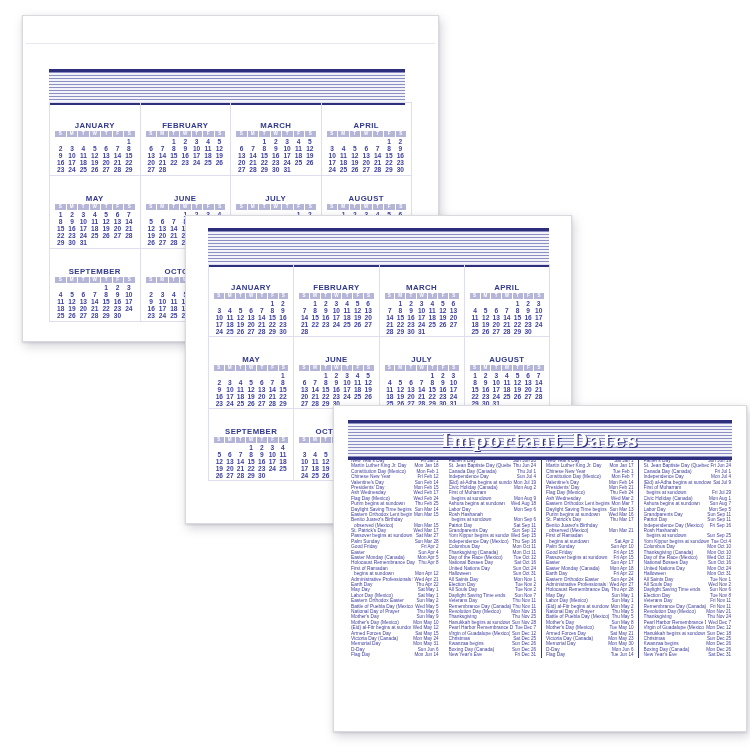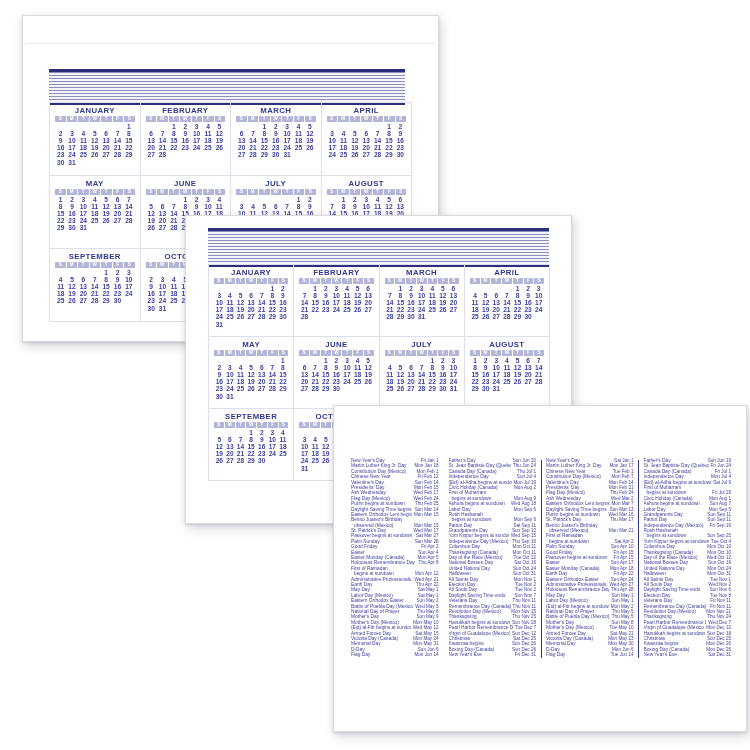--- a/index.html
+++ b/index.html
@@ -20,21 +20,21 @@
   #banner-2021{left:22px;top:12px;width:341px;height:33px;}
   #banner-dates{left:14px;top:14px;width:384px;height:34px;display:flex;align-items:center;justify-content:center;}
   .dates-title{font-family:"DejaVu Serif", serif;font-weight:bold;font-size:19px;color:#ffffff;
                letter-spacing:1.5px;text-shadow:1.2px 1.2px 0 #2d2e7c;}
 
   .cal{position:absolute;display:grid;grid-template-columns:repeat(4,1fr);
        border-top:1px solid #dedeef;border-left:1px solid #dedeef;}
   #cal-2022{left:26px;top:86px;width:362px;grid-auto-rows:73px;}
   #cal-2021{left:22px;top:48px;width:341px;grid-auto-rows:72px;}
   .month{border-right:1px solid #dedeef;border-bottom:1px solid #dedeef;overflow:hidden;padding:0 2px;}
-  .m-title{font-size:7.8px;font-weight:bold;color:#333a8e;text-align:center;margin-top:3px;line-height:9px;letter-spacing:.4px;}
+  .m-title{font-size:7.8px;font-weight:bold;color:#333a8e;text-align:center;margin-top:18px;line-height:9px;letter-spacing:.4px;}
   .m-week{display:grid;grid-template-columns:repeat(7,1fr);column-gap:1px;margin:1px 3px;}
   .wd{background:#b5b5d8;color:#fff;font-size:4.6px;font-weight:bold;text-align:center;line-height:5.6px;height:5.6px;}
   .m-days{display:grid;grid-template-columns:repeat(7,1fr);margin:0 3px;}
   .dc{font-size:6.6px;font-weight:bold;color:#3f41a0;text-align:center;line-height:7.2px;height:7.2px;}
 
   #dlist{position:absolute;left:17px;top:52px;width:380px;height:206px;
          display:grid;grid-template-columns:repeat(4,1fr);column-gap:10px;}
   .dcol{color:#3f3f9c;min-width:0;}
   .de{display:flex;justify-content:space-between;align-items:baseline;line-height:5.4px;height:5.4px;overflow:hidden;}
   .dn{font-size:4.8px;white-space:nowrap;overflow:hidden;flex:1 1 auto;}
@@ -1197,20 +1197,23 @@
             <span class="dc">28</span>
             <span class="dc">29</span>
             <span class="dc">30</span>
             <span class="dc">31</span>
           </div>
         </div>
       </div>
   </div>
 
   <div class="sheet" id="sheet-front-dates">
+    <div class="banner" id="banner-dates">
+      <span class="dates-title">Important Dates</span>
+    </div>
     <div id="dlist">
       <div class="dcol">
           <div class="de">
             <span class="dn">New Year's Day</span>
             <span class="dd">Fri Jan 1</span>
           </div>
           <div class="de">
             <span class="dn">Martin Luther King Jr. Day</span>
             <span class="dd">Mon Jan 18</span>
           </div>

